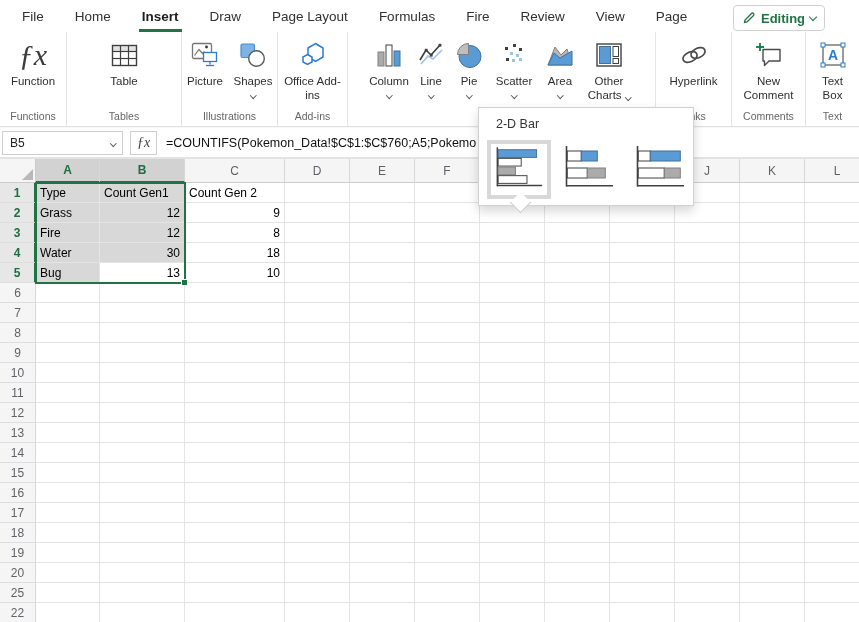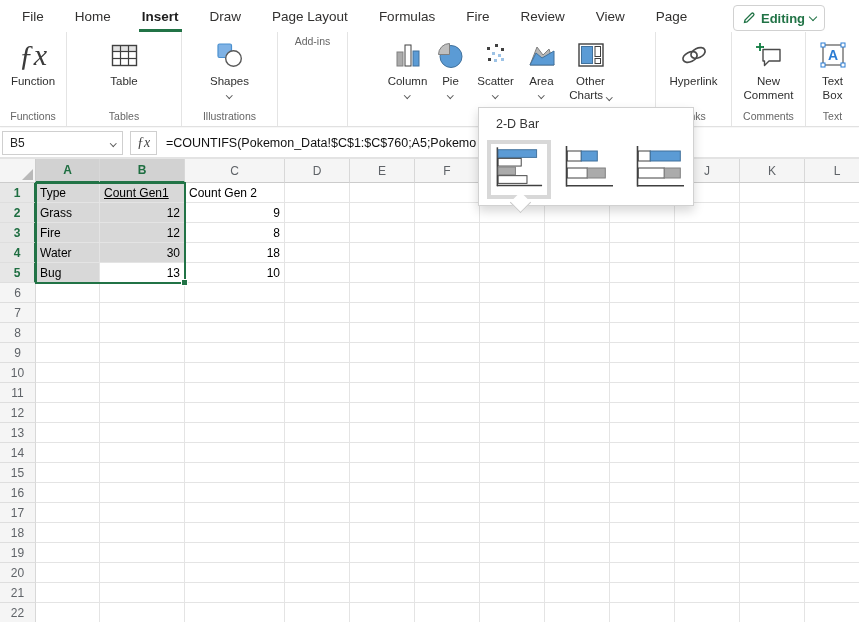--- a/index.html
+++ b/index.html
@@ -142,51 +142,90 @@
               </svg>
           </span>
           <span class="lbl">Table</span>
         </div>
       </div>
       <div class="rgroup-label">Tables</div>
     </div>
 
     <div class="rgroup" style="width:96px">
       <div class="rgroup-content">
+        <div class="rbtn" style="width:46px">
+          <span class="icon">
+            <svg width="29" height="26" viewBox="0 0 29 26">
+                <rect x="1.5" y="1.5" width="19" height="15" rx="1.5" fill="#fff" stroke="#757575" stroke-width="1.3"></rect>
+                <polyline points="3.5,13.5 8,7.5 11.5,11.5 13.5,9.5" fill="none" stroke="#757575" stroke-width="1.2"></polyline>
+                <circle cx="15.5" cy="5" r="1.4" fill="#333"></circle>
+                <rect x="12.5" y="10.5" width="13" height="9" fill="#fff" stroke="#2b7cd3" stroke-width="1.3"></rect>
+                <line x1="19" y1="19.5" x2="19" y2="22.5" stroke="#2b7cd3" stroke-width="1.3"></line>
+                <line x1="15" y1="23.5" x2="23" y2="23.5" stroke="#2b7cd3" stroke-width="1.3"></line>
+              </svg>
+          </span>
+          <span class="lbl">Picture</span>
+        </div>
         <div class="rbtn" style="width:48px">
           <span class="icon">
             <svg width="26" height="25" viewBox="0 0 26 25">
                 <rect x="1" y="1" width="13.5" height="13.5" rx="1.5" fill="#7fb2e5" stroke="#4a90cf" stroke-width="1.2"></rect>
                 <circle cx="16.5" cy="15.5" r="7.8" fill="#fff" stroke="#595959" stroke-width="1.4"></circle>
               </svg>
           </span>
           <span class="lbl">Shapes</span>
           <span class="chevrow">
               <span class="chev small"></span>
             </span>
         </div>
       </div>
       <div class="rgroup-label">Illustrations</div>
     </div>
 
     <div class="rgroup" style="width:70px">
+      <div class="rgroup-content">
+        <div class="rbtn" style="width:58px">
+          <span class="icon">
+            <svg width="27" height="26" viewBox="0 0 27 26">
+                <polygon points="16.5,1.5 24,6 24,15 16.5,19.5 9,15 9,6" fill="#fff" stroke="#2b7cd3" stroke-width="1.5"></polygon>
+                <polygon points="8.5,12.5 13,15 13,20 8.5,22.5 4,20 4,15" fill="#fff" stroke="#2b7cd3" stroke-width="1.5"></polygon>
+              </svg>
+          </span>
+          <span class="lbl">Office Add-ins</span>
+        </div>
+      </div>
       <div class="rgroup-label">Add-ins</div>
     </div>
 
     <div class="rgroup" style="width:308px">
       <div class="rgroup-content">
         <div class="rbtn" style="width:46px">
           <span class="icon">
             <svg width="24" height="25" viewBox="0 0 24 25">
                 <rect x="1" y="9" width="6" height="14" fill="#ababab" stroke="#808080"></rect>
                 <rect x="9" y="2" width="6" height="21" fill="#fff" stroke="#404040"></rect>
                 <rect x="17" y="8" width="6" height="15" fill="#5b9bd5" stroke="#41719c"></rect>
               </svg>
           </span>
           <span class="lbl">Column</span>
+          <span class="chevrow">
+              <span class="chev small"></span>
+            </span>
+        </div>
+        <div class="rbtn" style="width:36px">
+          <span class="icon">
+            <svg width="25" height="24" viewBox="0 0 25 24">
+                <polyline points="2,21 9,13 14,16 23,7" fill="none" stroke="#9dc3e6" stroke-width="1.7"></polyline>
+                <polyline points="1,17 7,7 12,12 21,2" fill="none" stroke="#404040" stroke-width="1.7"></polyline>
+                <rect x="5.8" y="5.8" width="2.8" height="2.8" fill="#404040"></rect>
+                <rect x="10.8" y="10.8" width="2.8" height="2.8" fill="#404040"></rect>
+                <rect x="19.6" y="0.8" width="2.8" height="2.8" fill="#404040"></rect>
+              </svg>
+          </span>
+          <span class="lbl">Line</span>
           <span class="chevrow">
               <span class="chev small"></span>
             </span>
         </div>
         <div class="rbtn" style="width:38px">
           <span class="icon">
             <svg width="27" height="27" viewBox="0 0 27 27">
                 <circle cx="14" cy="14.5" r="11" fill="#5b9bd5" stroke="#41719c"></circle>
                 <path d="M12.5,12.5 L12.5,1.5 A11,11 0 0 0 1.5,12.5 Z" fill="#bfbfbf" stroke="#7f7f7f"></path>
               </svg>
@@ -313,21 +352,21 @@
         <div class="g-colhead" style="flex: 0 0 65px;">G</div>
         <div class="g-colhead" style="flex: 0 0 65px;">H</div>
         <div class="g-colhead" style="flex: 0 0 65px;">I</div>
         <div class="g-colhead" style="flex: 0 0 65px;">J</div>
         <div class="g-colhead" style="flex: 0 0 65px;">K</div>
         <div class="g-colhead" style="flex: 0 0 65px;">L</div>
       </div>
       <div class="g-row">
         <div class="g-rowhead sel">1</div>
         <div class="g-cell fill" style="flex: 0 0 64px;">Type</div>
-        <div class="g-cell fill" style="flex: 0 0 85px; text-decoration: underline;">Count Gen1</div>
+        <div class="g-cell fill" style="flex: 0 0 85px;">Count Gen1</div>
         <div class="g-cell" style="flex: 0 0 100px;">Count Gen 2</div>
         <div class="g-cell" style="flex: 0 0 65px;"></div>
         <div class="g-cell" style="flex: 0 0 65px;"></div>
         <div class="g-cell" style="flex: 0 0 65px;"></div>
         <div class="g-cell" style="flex: 0 0 65px;"></div>
         <div class="g-cell" style="flex: 0 0 65px;"></div>
         <div class="g-cell" style="flex: 0 0 65px;"></div>
         <div class="g-cell" style="flex: 0 0 65px;"></div>
         <div class="g-cell" style="flex: 0 0 65px;"></div>
         <div class="g-cell" style="flex: 0 0 65px;"></div>
@@ -611,21 +650,21 @@
         <div class="g-cell" style="flex: 0 0 65px;"></div>
         <div class="g-cell" style="flex: 0 0 65px;"></div>
         <div class="g-cell" style="flex: 0 0 65px;"></div>
         <div class="g-cell" style="flex: 0 0 65px;"></div>
         <div class="g-cell" style="flex: 0 0 65px;"></div>
         <div class="g-cell" style="flex: 0 0 65px;"></div>
         <div class="g-cell" style="flex: 0 0 65px;"></div>
         <div class="g-cell" style="flex: 0 0 65px;"></div>
       </div>
       <div class="g-row">
-        <div class="g-rowhead">21</div>
+        <div class="g-rowhead">25</div>
         <div class="g-cell" style="flex: 0 0 64px;"></div>
         <div class="g-cell" style="flex: 0 0 85px;"></div>
         <div class="g-cell" style="flex: 0 0 100px;"></div>
         <div class="g-cell" style="flex: 0 0 65px;"></div>
         <div class="g-cell" style="flex: 0 0 65px;"></div>
         <div class="g-cell" style="flex: 0 0 65px;"></div>
         <div class="g-cell" style="flex: 0 0 65px;"></div>
         <div class="g-cell" style="flex: 0 0 65px;"></div>
         <div class="g-cell" style="flex: 0 0 65px;"></div>
         <div class="g-cell" style="flex: 0 0 65px;"></div>

